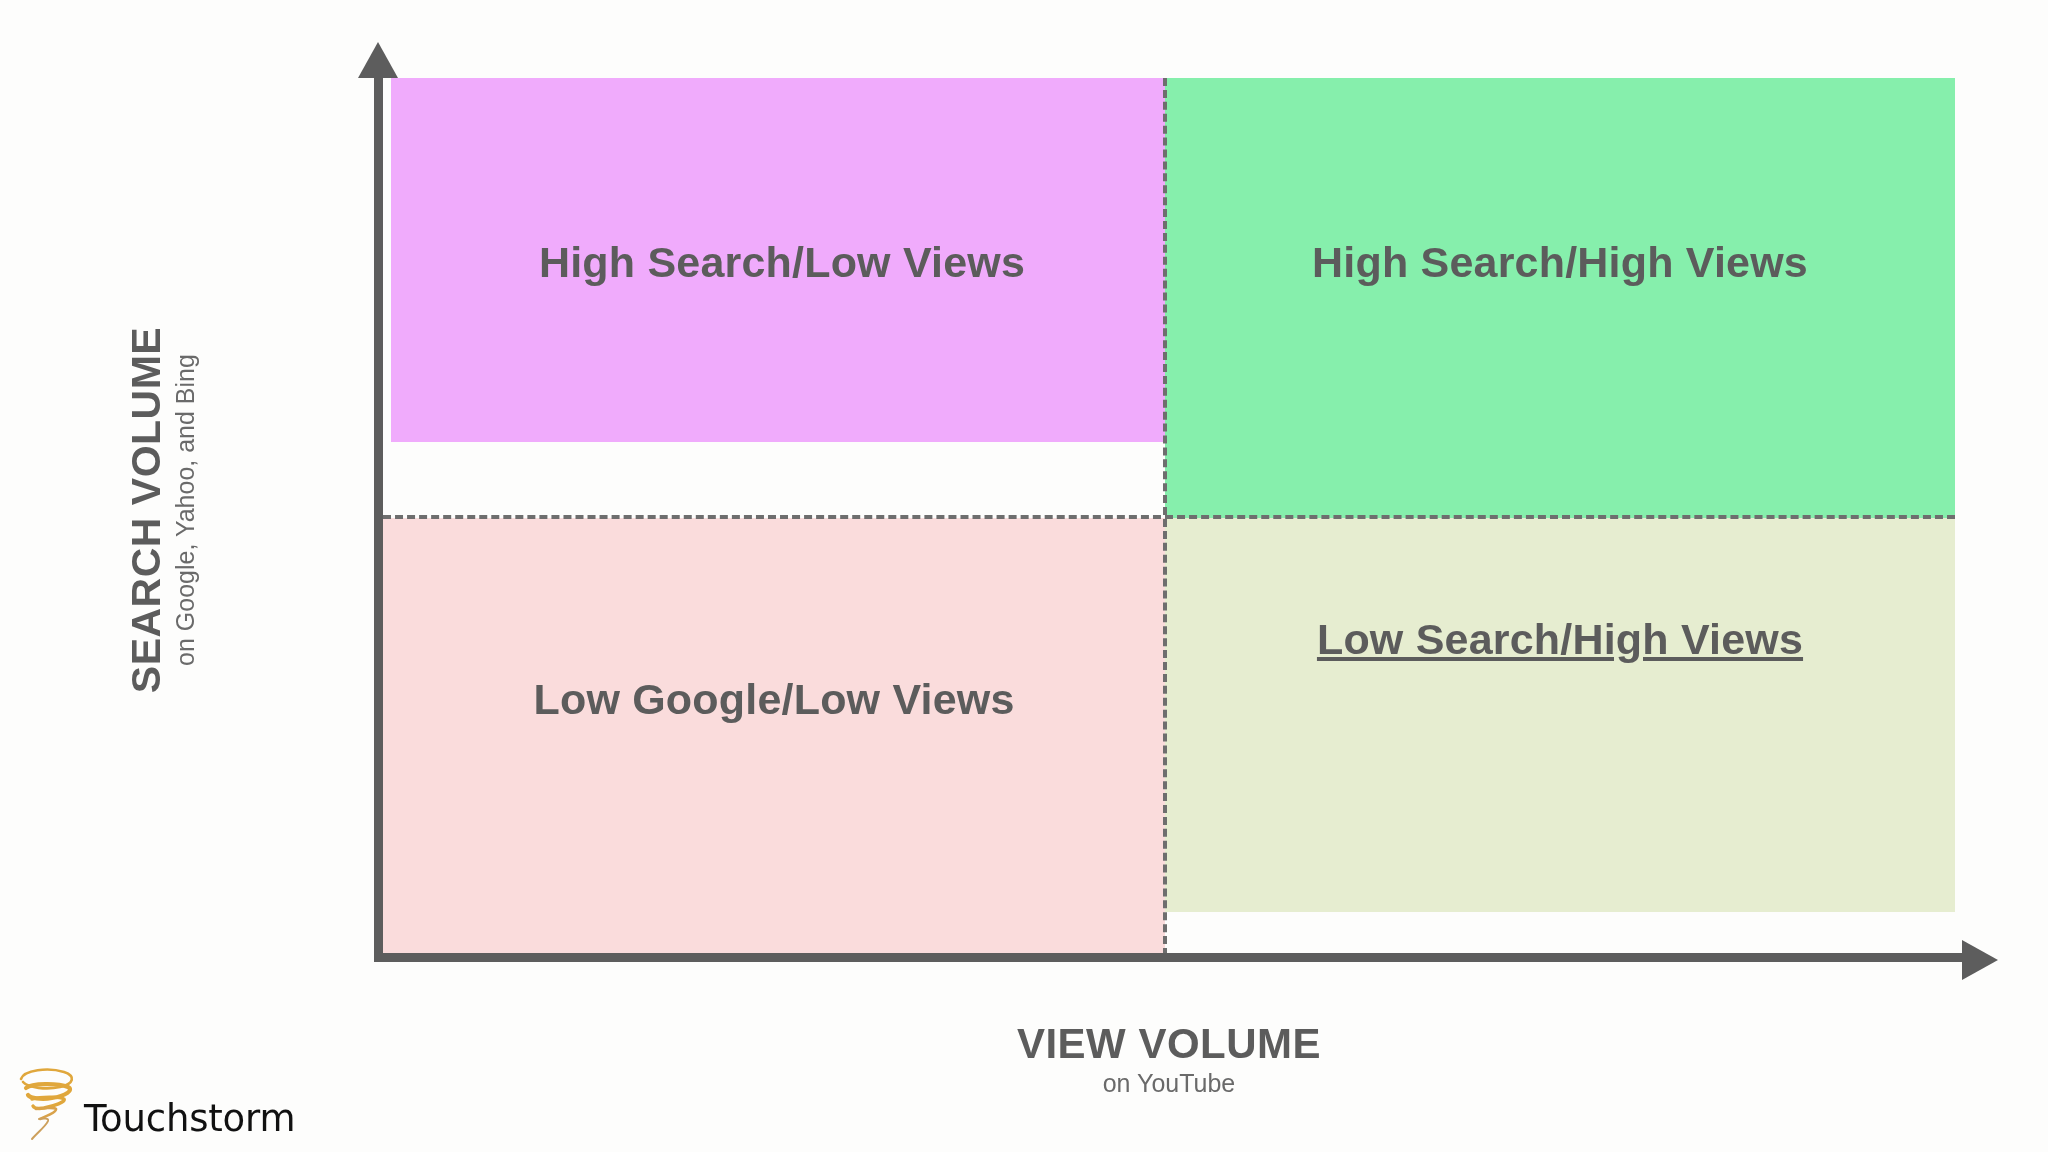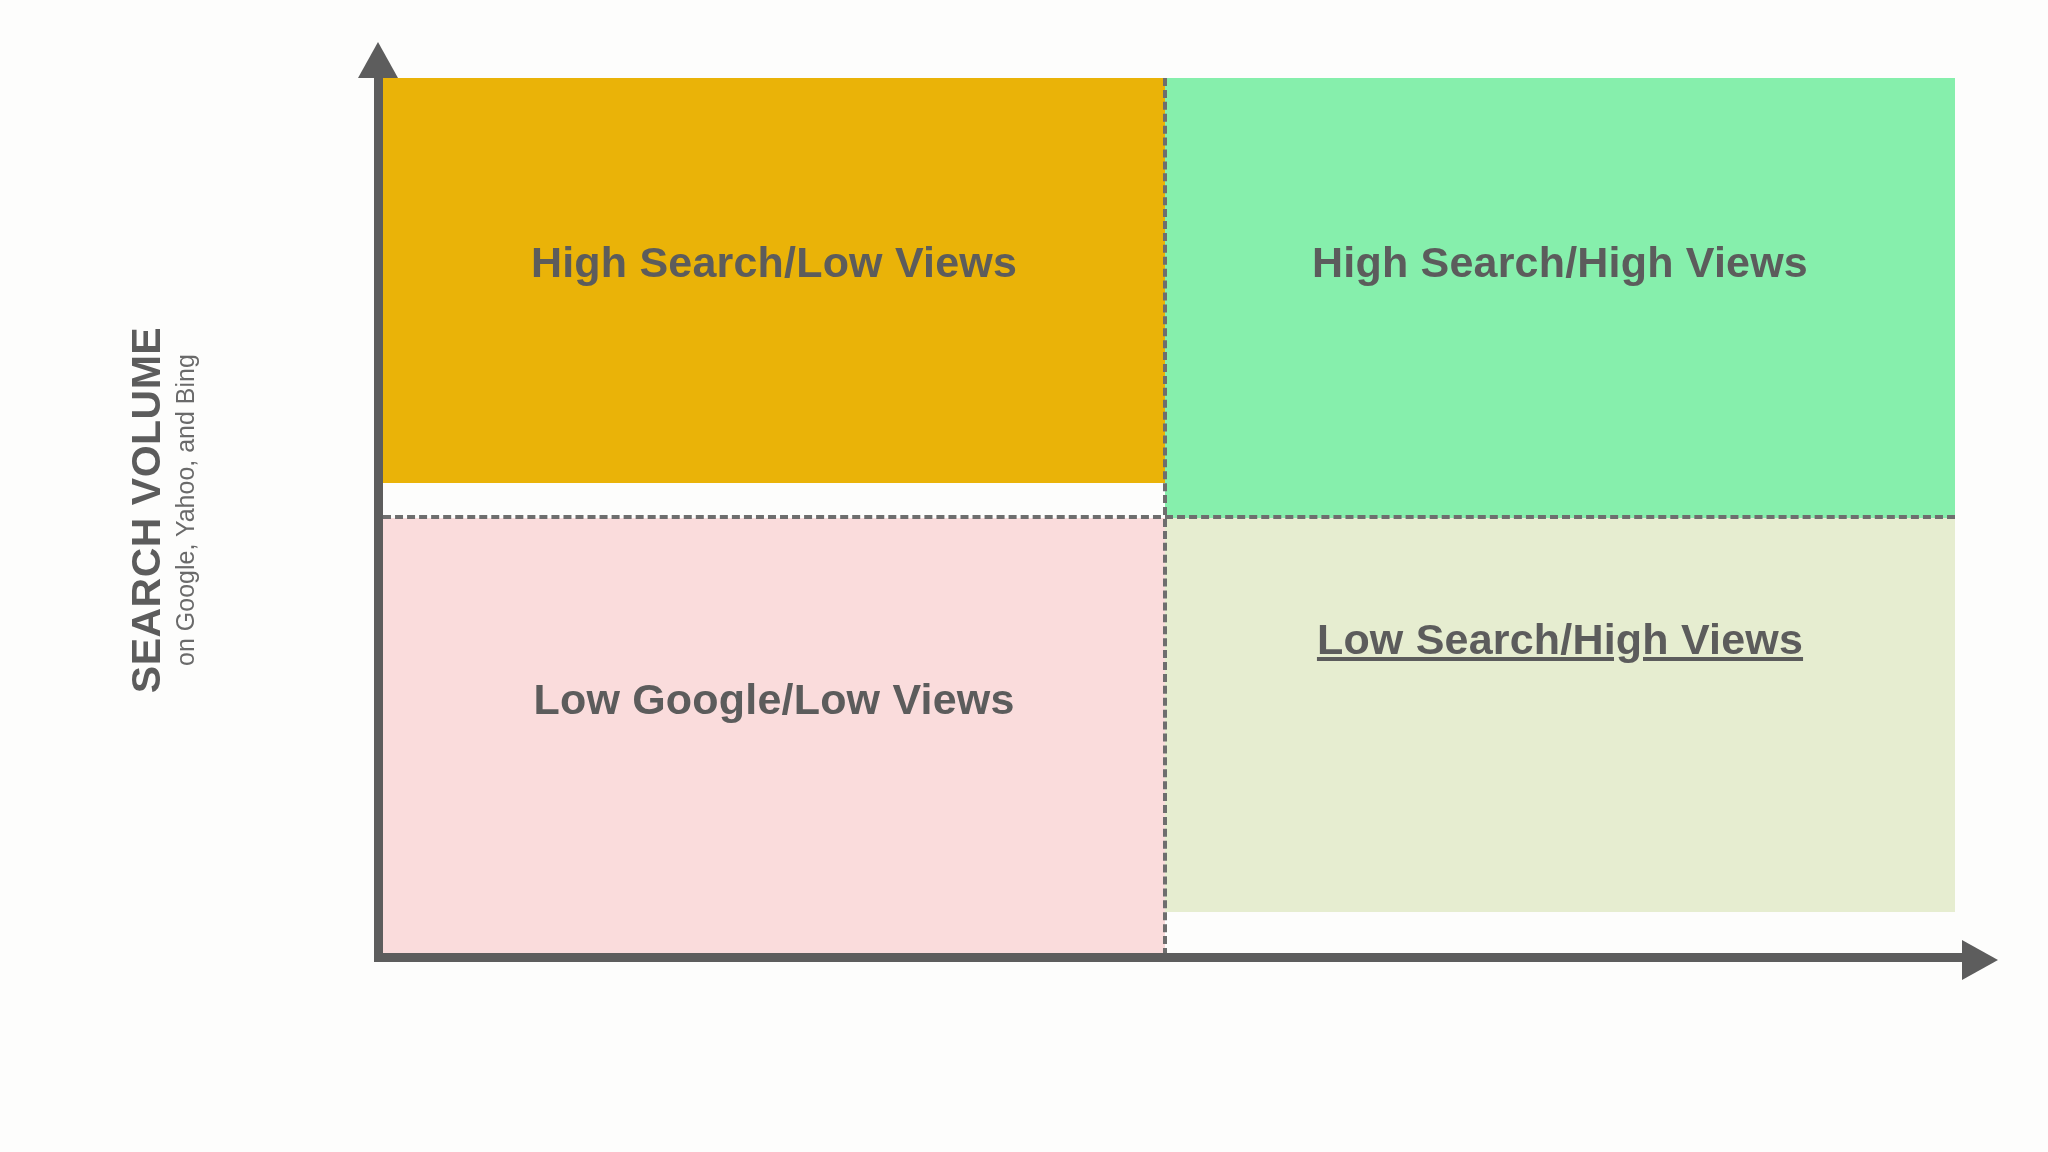--- a/index.html
+++ b/index.html
@@ -36,23 +36,23 @@
     font-weight: bold;
     color: #5c5c5c;
     font-size: 43px;
     letter-spacing: 0.2px;
     white-space: nowrap;
     line-height: 1;
   }
 
   
   #quadrant-high-search-low-views {
-    left: 383px;  top: 78px;
-    width: 782px; height: 405px;
-    background: #eab308;
+    left: 391px;  top: 78px;
+    width: 782px; height: 364px;
+    background: #f0abfc;
   }
   #quadrant-high-search-low-views .quadrant-label { margin-top: 163px; }
 
   
   #quadrant-high-search-high-views {
     left: 1165px; top: 78px;
     width: 790px; height: 440px;
     background: #86efac;
   }
   #quadrant-high-search-high-views .quadrant-label { margin-top: 163px; }
@@ -217,15 +217,29 @@
   <div id="y-axis-line"></div>
   <div id="y-axis-arrow"></div>
   <div id="x-axis-line"></div>
   <div id="x-axis-arrow"></div>
 
   <div id="y-axis-title">
     <span class="axis-title-main">SEARCH VOLUME</span>
     <span class="axis-title-sub">on Google, Yahoo, and Bing</span>
   </div>
 
-
+  <div id="x-axis-title">
+    <span class="axis-title-main">VIEW VOLUME</span>
+    <span class="axis-title-sub">on YouTube</span>
+  </div>
+
+  <div id="brand-logo">
+    <svg id="brand-logo-mark" viewBox="0 0 66 76">
+      <path d="M7 13 C10 4, 34 1, 50 6 C62 10, 60 18, 46 21 C33 24, 14 22, 9 16" fill="none" stroke="#e0a73c" stroke-width="2.6" stroke-linecap="round"></path>
+      <path d="M12 22 C18 17, 44 17, 54 21 C60 24, 52 30, 38 32 C27 34, 16 32, 14 29" fill="none" stroke="#e0a73c" stroke-width="4.2" stroke-linecap="round"></path>
+      <path d="M18 33 C26 31, 46 30, 50 33 C52 36, 40 40, 30 42 C24 43, 20 42, 19 40" fill="none" stroke="#e0a73c" stroke-width="3.4" stroke-linecap="round"></path>
+      <path d="M22 43 C28 42, 40 41, 42 43 C43 46, 32 50, 26 53" fill="none" stroke="#d9a24a" stroke-width="2.6" stroke-linecap="round"></path>
+      <path d="M25 53 C30 52, 35 52, 34 55 C32 60, 24 66, 18 73" fill="none" stroke="#cda05c" stroke-width="2" stroke-linecap="round"></path>
+    </svg>
+    <span id="brand-logo-text">Touchstorm</span>
+  </div>
 
 </div>
 
 </body></html>

